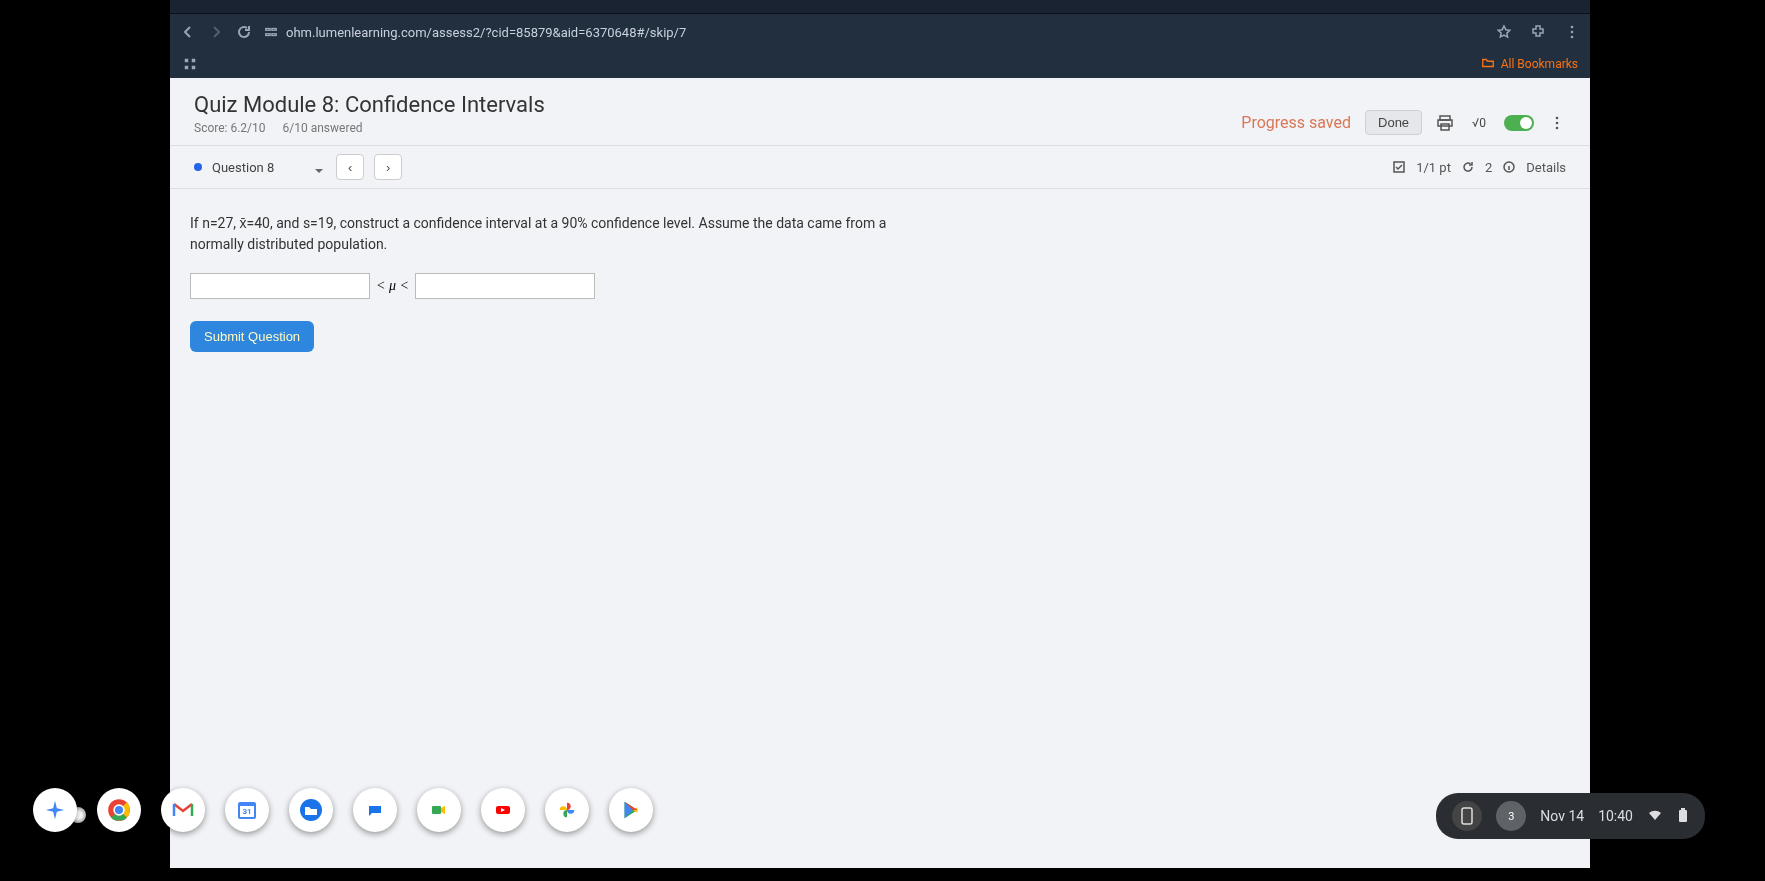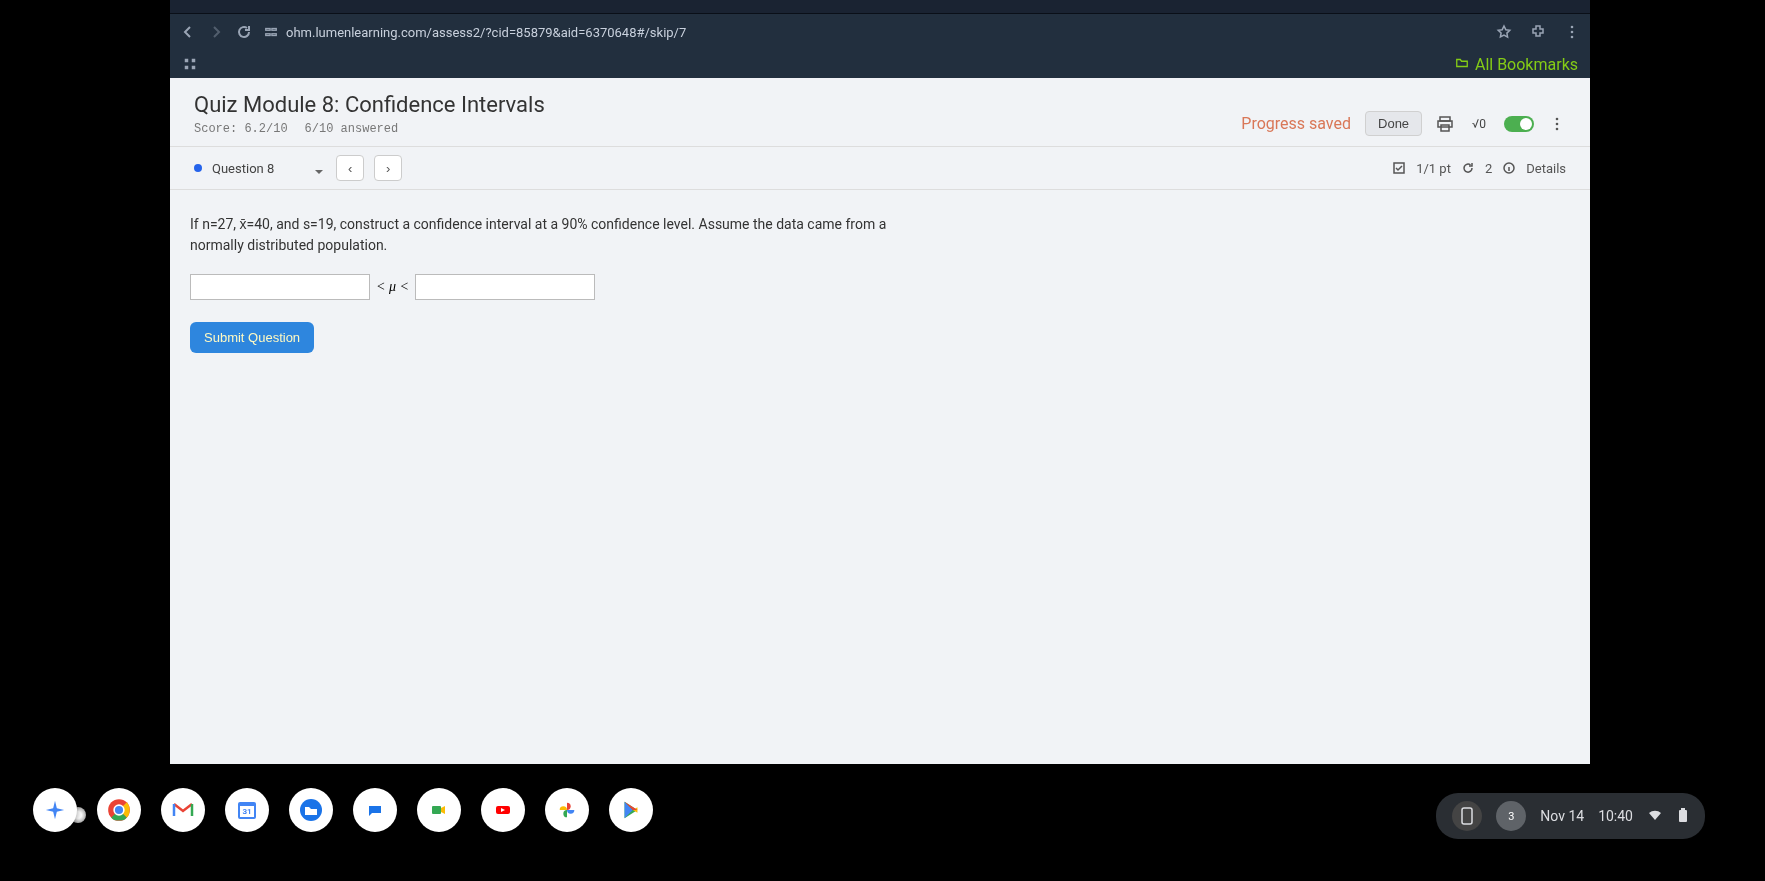--- a/index.html
+++ b/index.html
@@ -9,21 +9,21 @@
   width: 1765px;
   height: 881px;
   overflow: hidden;
   position: relative;
 }
 .browser-frame {
   position: absolute;
   top: 0;
   left: 170px;
   width: 1420px;
-  height: 764px;
+  height: 868px;
   background: #1f2937;
 }
 .browser-top {
   height: 14px;
   background: #1a2332;
   border-bottom: 1px solid #0a0f18;
 }
 .url-bar-row {
   display: flex;
   align-items: center;
@@ -68,22 +68,22 @@
   padding: 0 12px;
 }
 .bookmark-left {
   display: flex;
   align-items: center;
 }
 .bookmark-right {
   display: flex;
   align-items: center;
   gap: 6px;
-  color: #84cc16;
-  font-size: 16px;
+  color: #f97316;
+  font-size: 12px;
 }
 .page-content {
   background: #f1f3f6;
   height: calc(100% - 78px);
   overflow: hidden;
 }
 .page-header {
   padding: 14px 24px 10px 24px;
   border-bottom: 1px solid #ddd;
   display: flex;
@@ -93,21 +93,21 @@
 .header-left .title {
   font-size: 22px;
   font-weight: 400;
   color: #333;
 }
 .header-left .subtitle {
   font-size: 12px;
   color: #777;
   margin-top: 4px;
 }
-.subtitle span { margin-right: 14px; font-family: Liberation Mono, monospace; }
+.subtitle span { margin-right: 14px; }
 .header-right {
   display: flex;
   align-items: center;
   gap: 14px;
   padding-top: 6px;
 }
 .progress-saved { color: #d97757; font-size: 16px; }
 .done-btn {
   background: #e5e7eb;
   border: 1px solid #d0d0d0;

